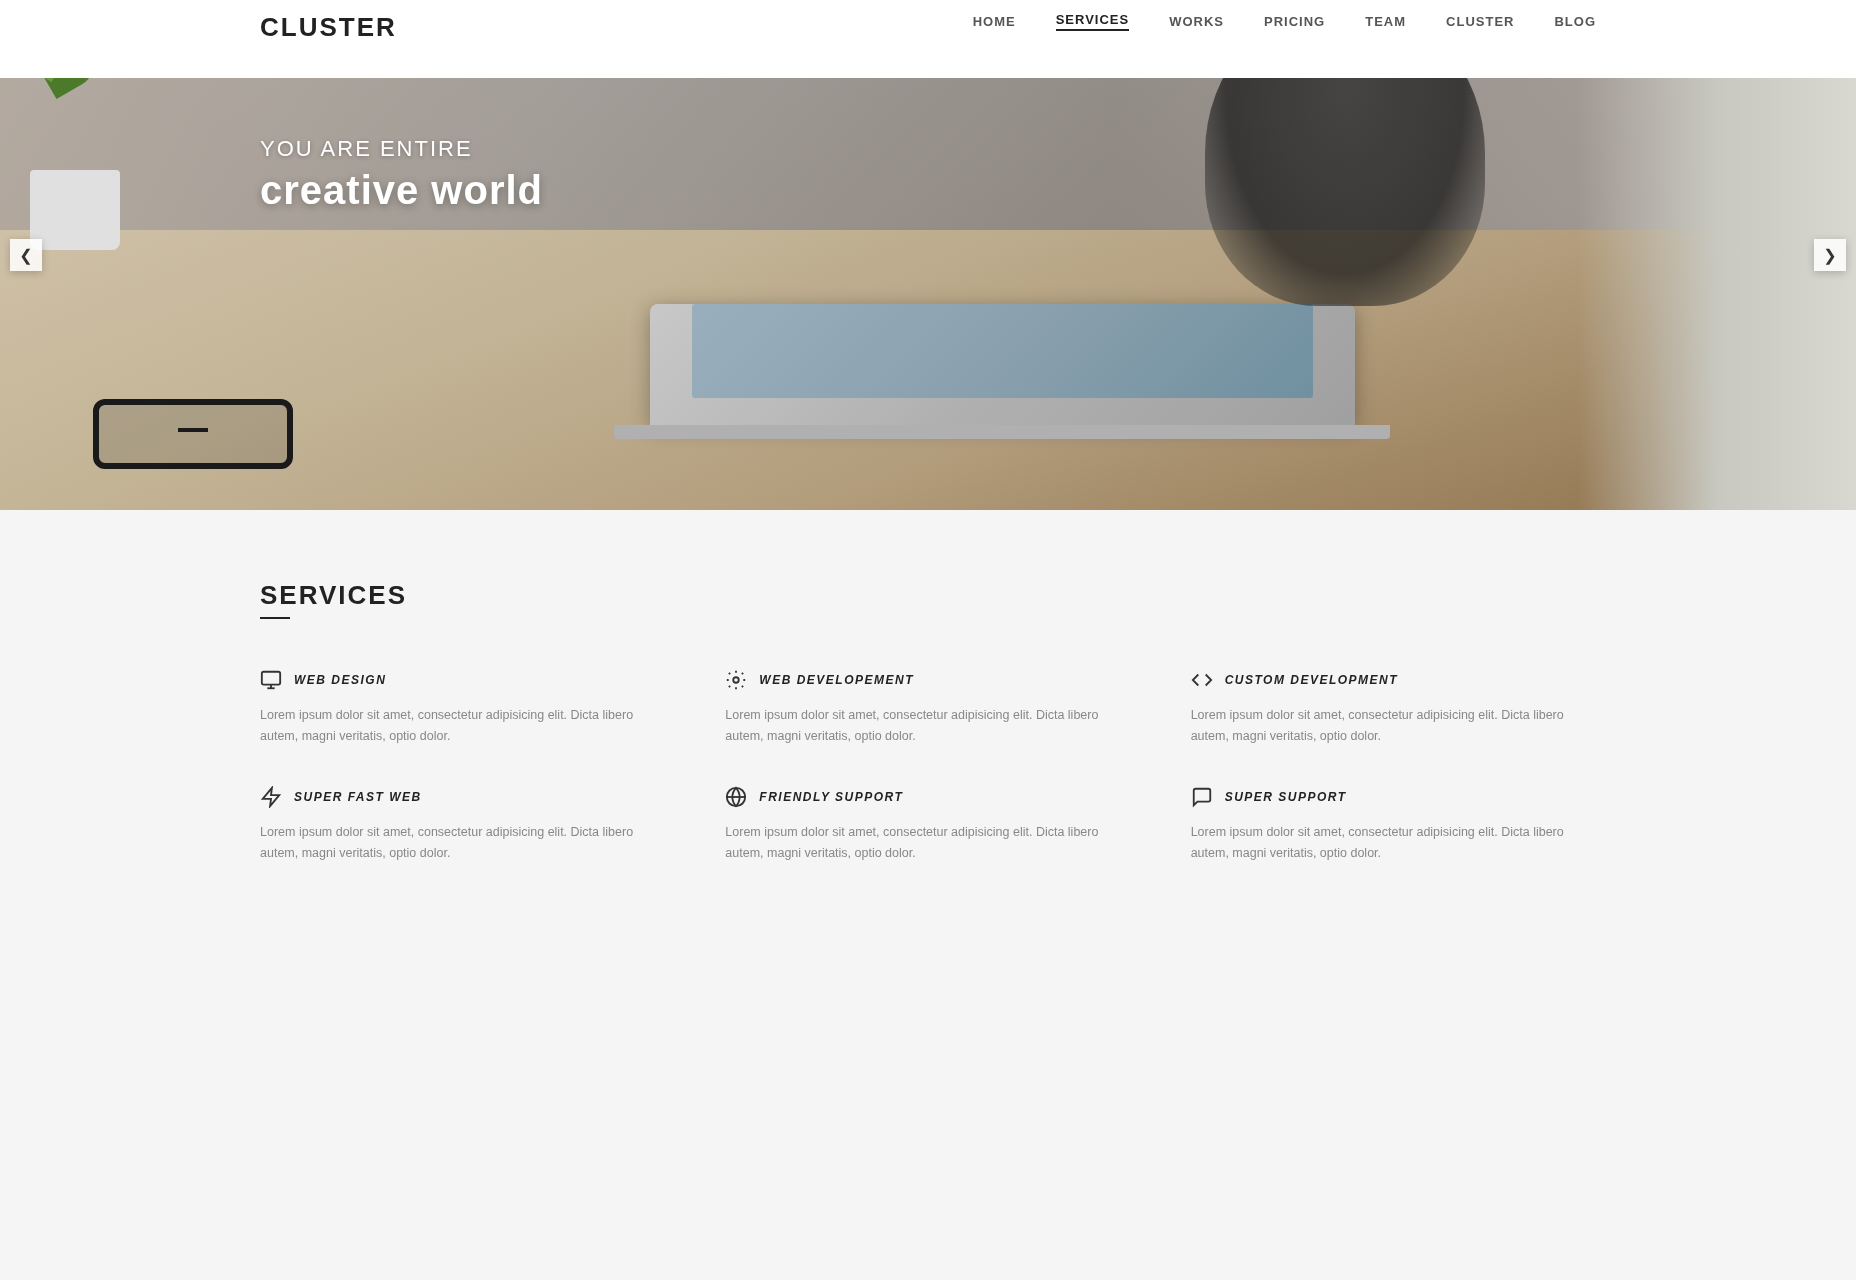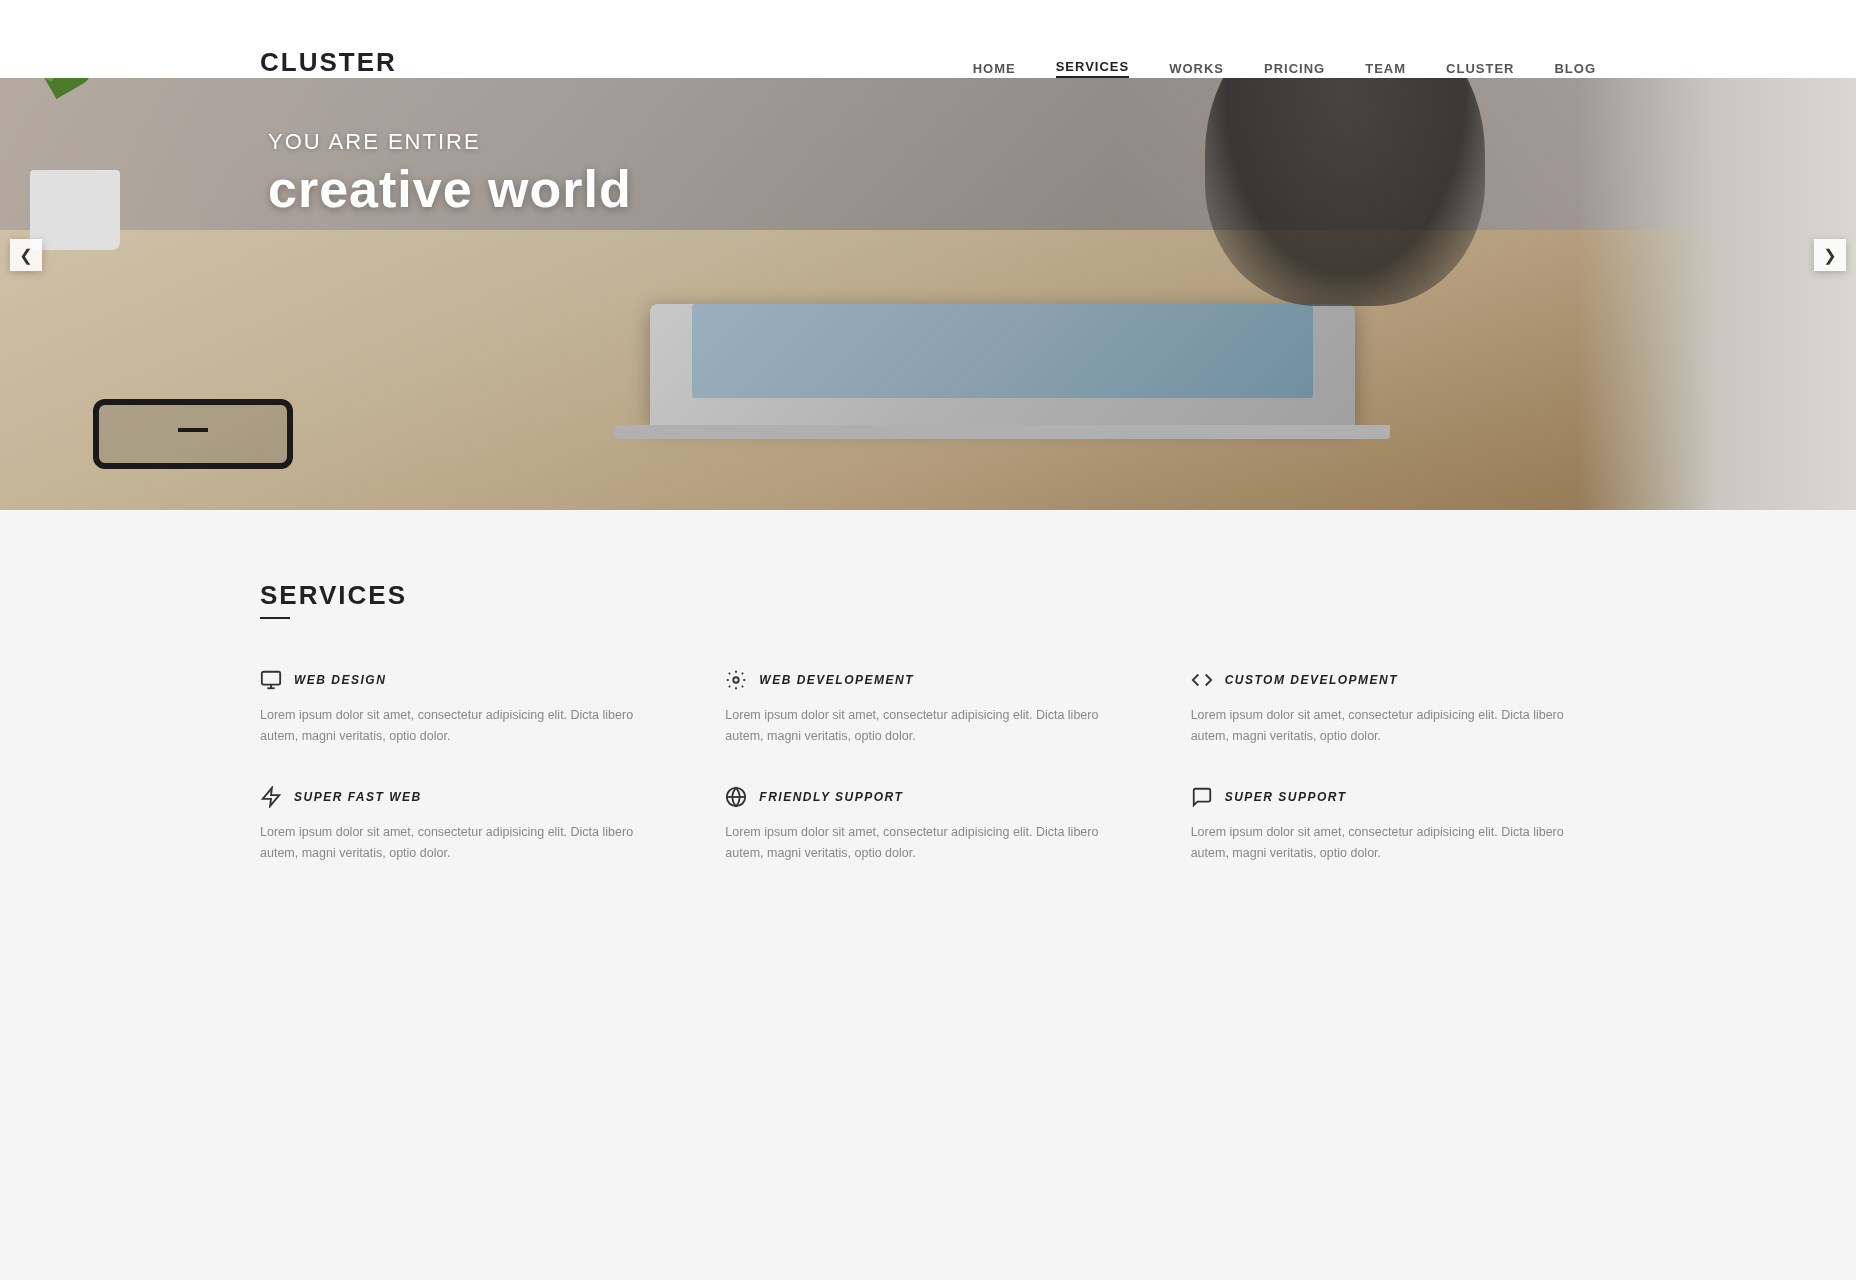--- a/index.html
+++ b/index.html
@@ -4,23 +4,23 @@
   <style>
     * { margin: 0; padding: 0; box-sizing: border-box; }
     body { font-family: 'Arial', sans-serif; background: #f5f5f5; color: #333; }
 
     
     header {
       position: absolute;
       top: 0; left: 0; right: 0;
       z-index: 10;
       display: flex;
-      align-items: flex-end;
+      align-items: flex-start;
       justify-content: space-between;
-      padding: 0 260px;
+      padding: 12px 260px;
       height: 78px;
       background: #fff;
     }
     .logo {
       font-size: 26px;
       font-weight: 900;
       letter-spacing: 2px;
       color: #222;
     }
     nav {
@@ -206,31 +206,30 @@
     .hero-arrow-right { right: 10px; }
 
     
     .hero-text {
       position: absolute;
       top: 36%;
       left: 260px;
       transform: translateY(-50%);
       color: #fff;
       z-index: 5;
-      margin-left: 8px;
     }
     .hero-subtitle {
       font-size: 22px;
       font-weight: 300;
       letter-spacing: 2px;
       margin-bottom: 6px;
       text-shadow: 0 1px 4px rgba(0,0,0,0.3);
     }
     .hero-title {
-      font-size: 52px;
+      font-size: 40px;
       font-weight: 700;
       letter-spacing: 1px;
       line-height: 1.1;
       margin-bottom: 20px;
       text-shadow: 0 2px 8px rgba(0,0,0,0.3);
     }
     .hero-desc {
       font-size: 14px;
       font-weight: 300;
       line-height: 1.7;

